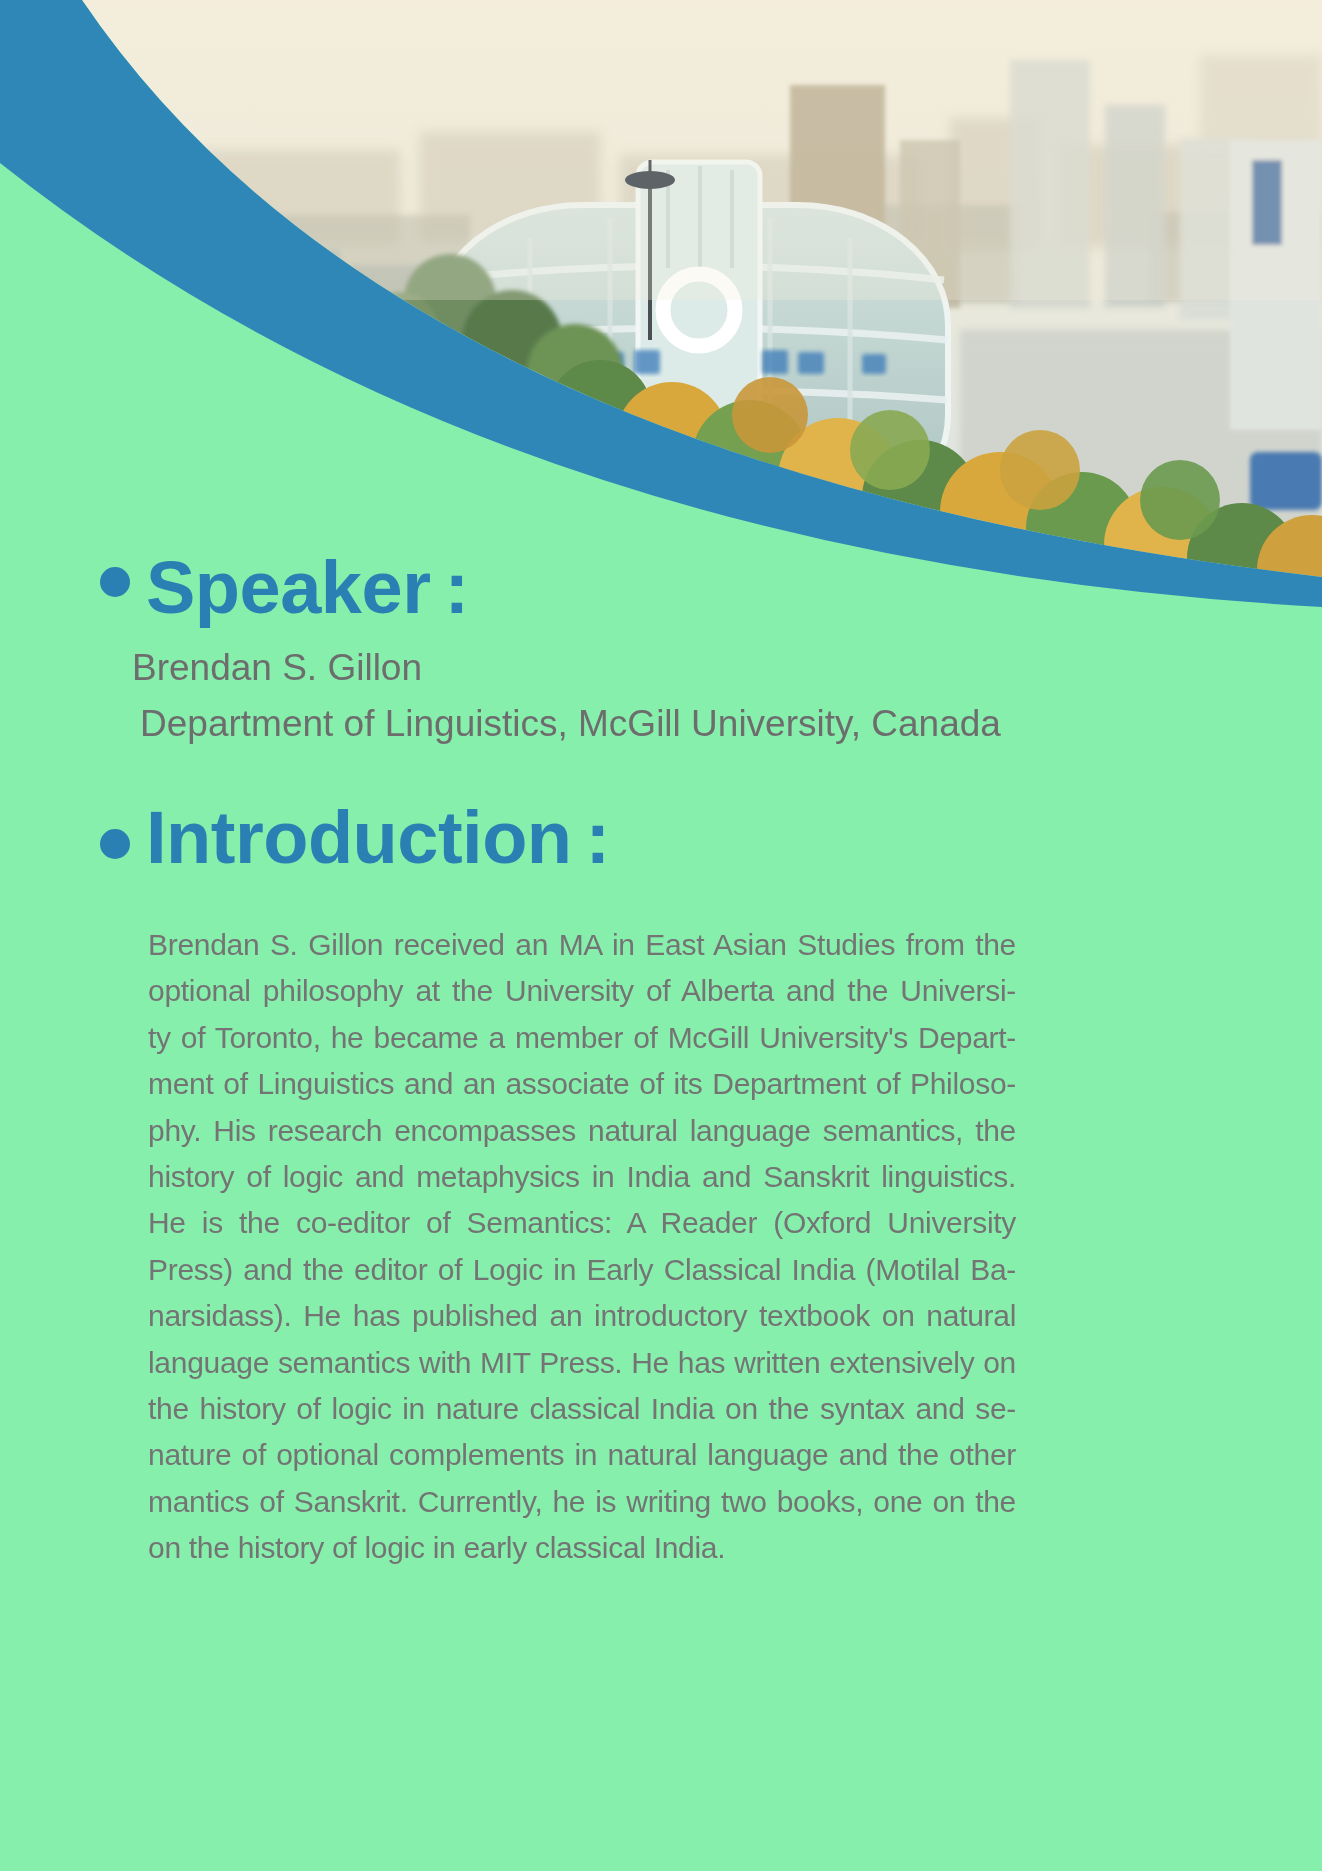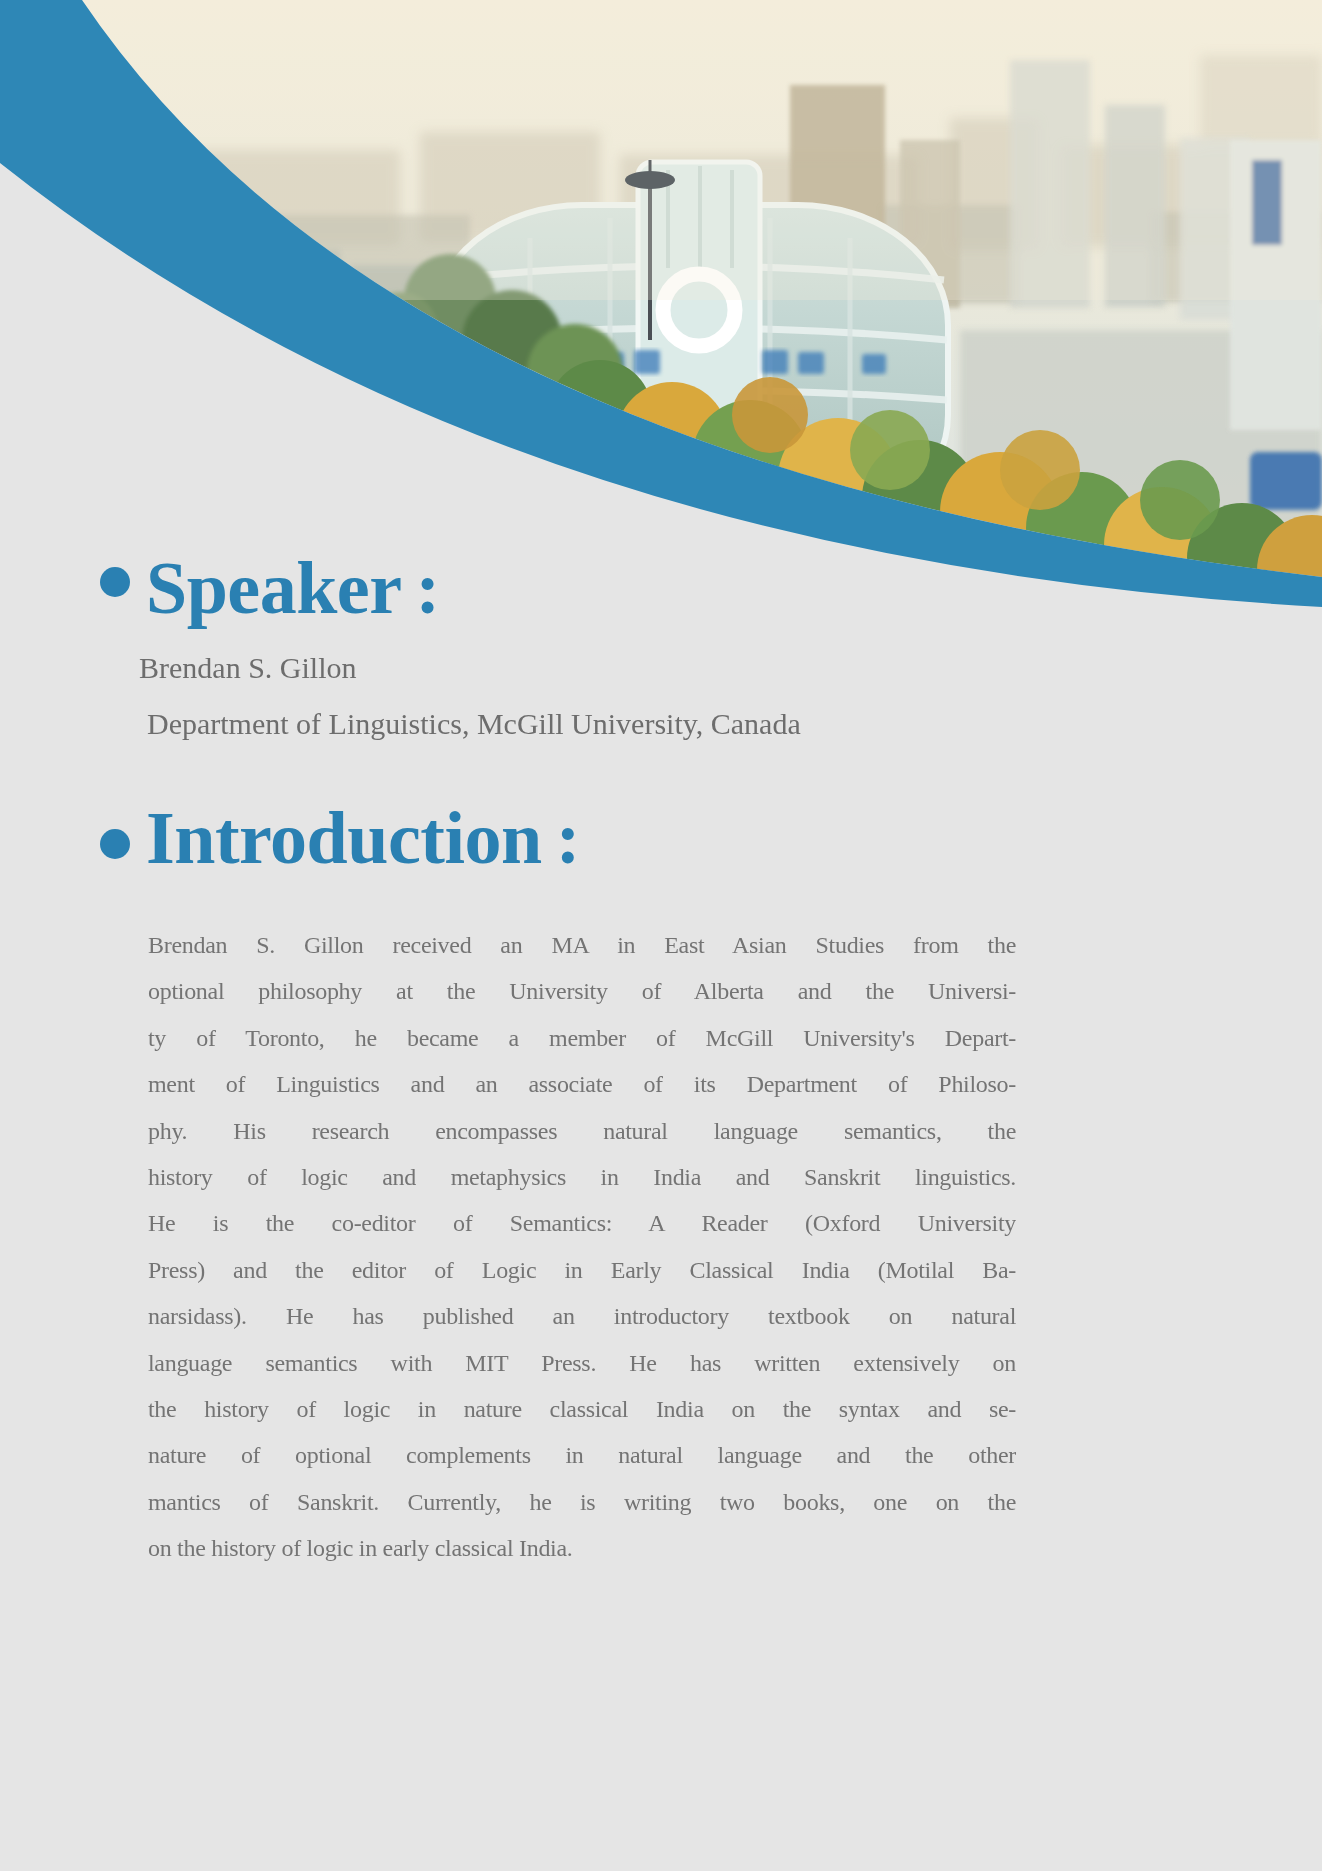--- a/index.html
+++ b/index.html
@@ -1,23 +1,23 @@
 <!DOCTYPE html>
 <html style="--accent-blue: #2e87b6; --heading-blue: #2a80b2; --name-gray: #6d6d6d; --body-gray: #747474; --sky-cream: #f3edda;"><head>
 <meta charset="utf-8">
 <style>
   * { margin:0; padding:0; box-sizing:border-box; }
   html,body { background:#ffffff; }
   .page {
     position:relative;
     width:1322px; height:1871px;
     margin:0 auto;
-    background:#e5e5e5;
+    background:#86efac;
     overflow:hidden;
-    font-family:Liberation Serif, serif;
+    font-family:Liberation Sans, sans-serif;
   }
   .header-svg { position:absolute; top:0; left:0; display:block; }
   .band { fill: var(--accent-blue,#2e87b6); }
 
   .bullet {
     position:absolute;
     width:30px; height:30px; border-radius:50%;
     background: var(--heading-blue,#2a80b2);
   }
   .bullet-speaker { left:100px; top:567px; }
@@ -31,36 +31,36 @@
     color: var(--heading-blue,#2a80b2);
     white-space:nowrap;
     letter-spacing:-0.5px;
   }
   .heading-speaker { top:540px; }
   .heading-intro   { top:790px; }
   .colon { display:inline-block; margin-left:14px; }
 
   .speaker-name, .speaker-affiliation {
     position:absolute;
-    left:139px;
-    font-size:30px; line-height:40px;
+    left:132px;
+    font-size:37px; line-height:40px;
     color: var(--name-gray,#6d6d6d);
     white-space:nowrap;
   }
   .speaker-name        { top:648px; }
   .speaker-affiliation { top:704px;margin-left:8px; }
 
   .body-text {
     position:absolute;
     left:148px; top:922px;
     width:868px;
     color: var(--body-gray,#747474);
   }
   .body-line {
-    font-size:24px;
+    font-size:30px;
     line-height:46.4px;
     height:46.4px;
     overflow:hidden;
     letter-spacing:-0.3px;
     text-align:justify;
     text-align-last:justify;
   }
   .body-line:last-child { text-align-last:left; }
 </style>
 </head>

